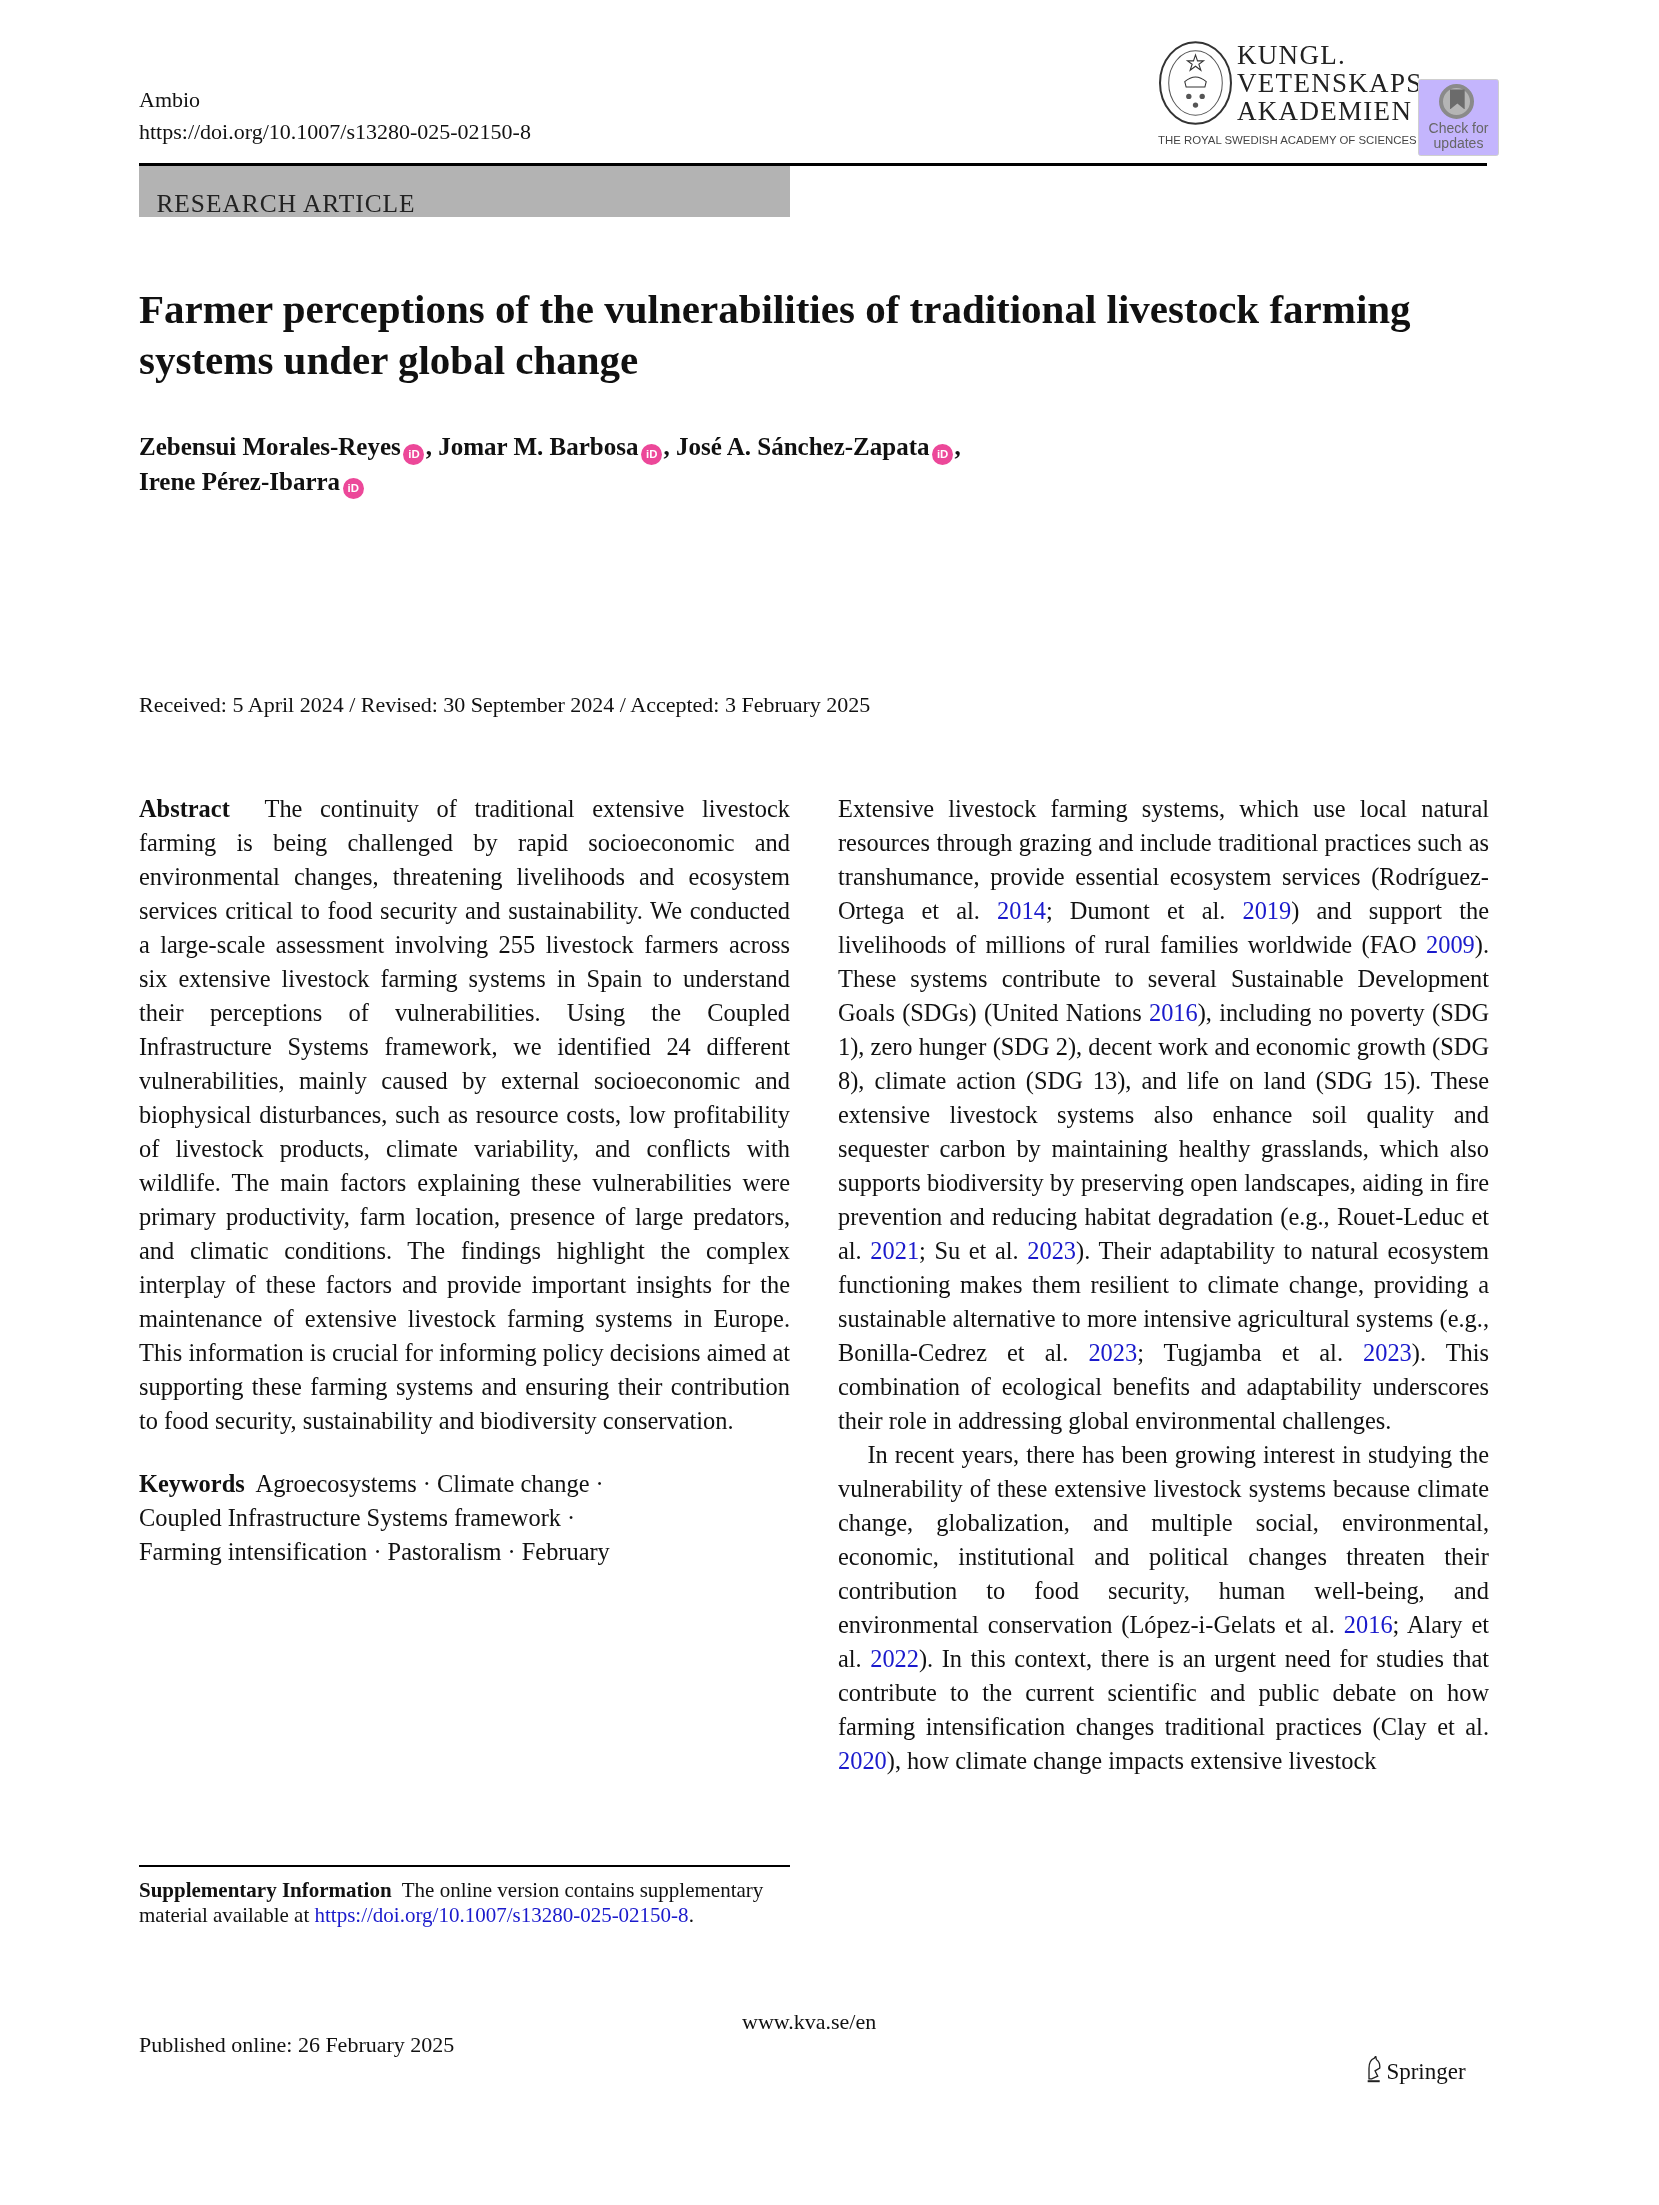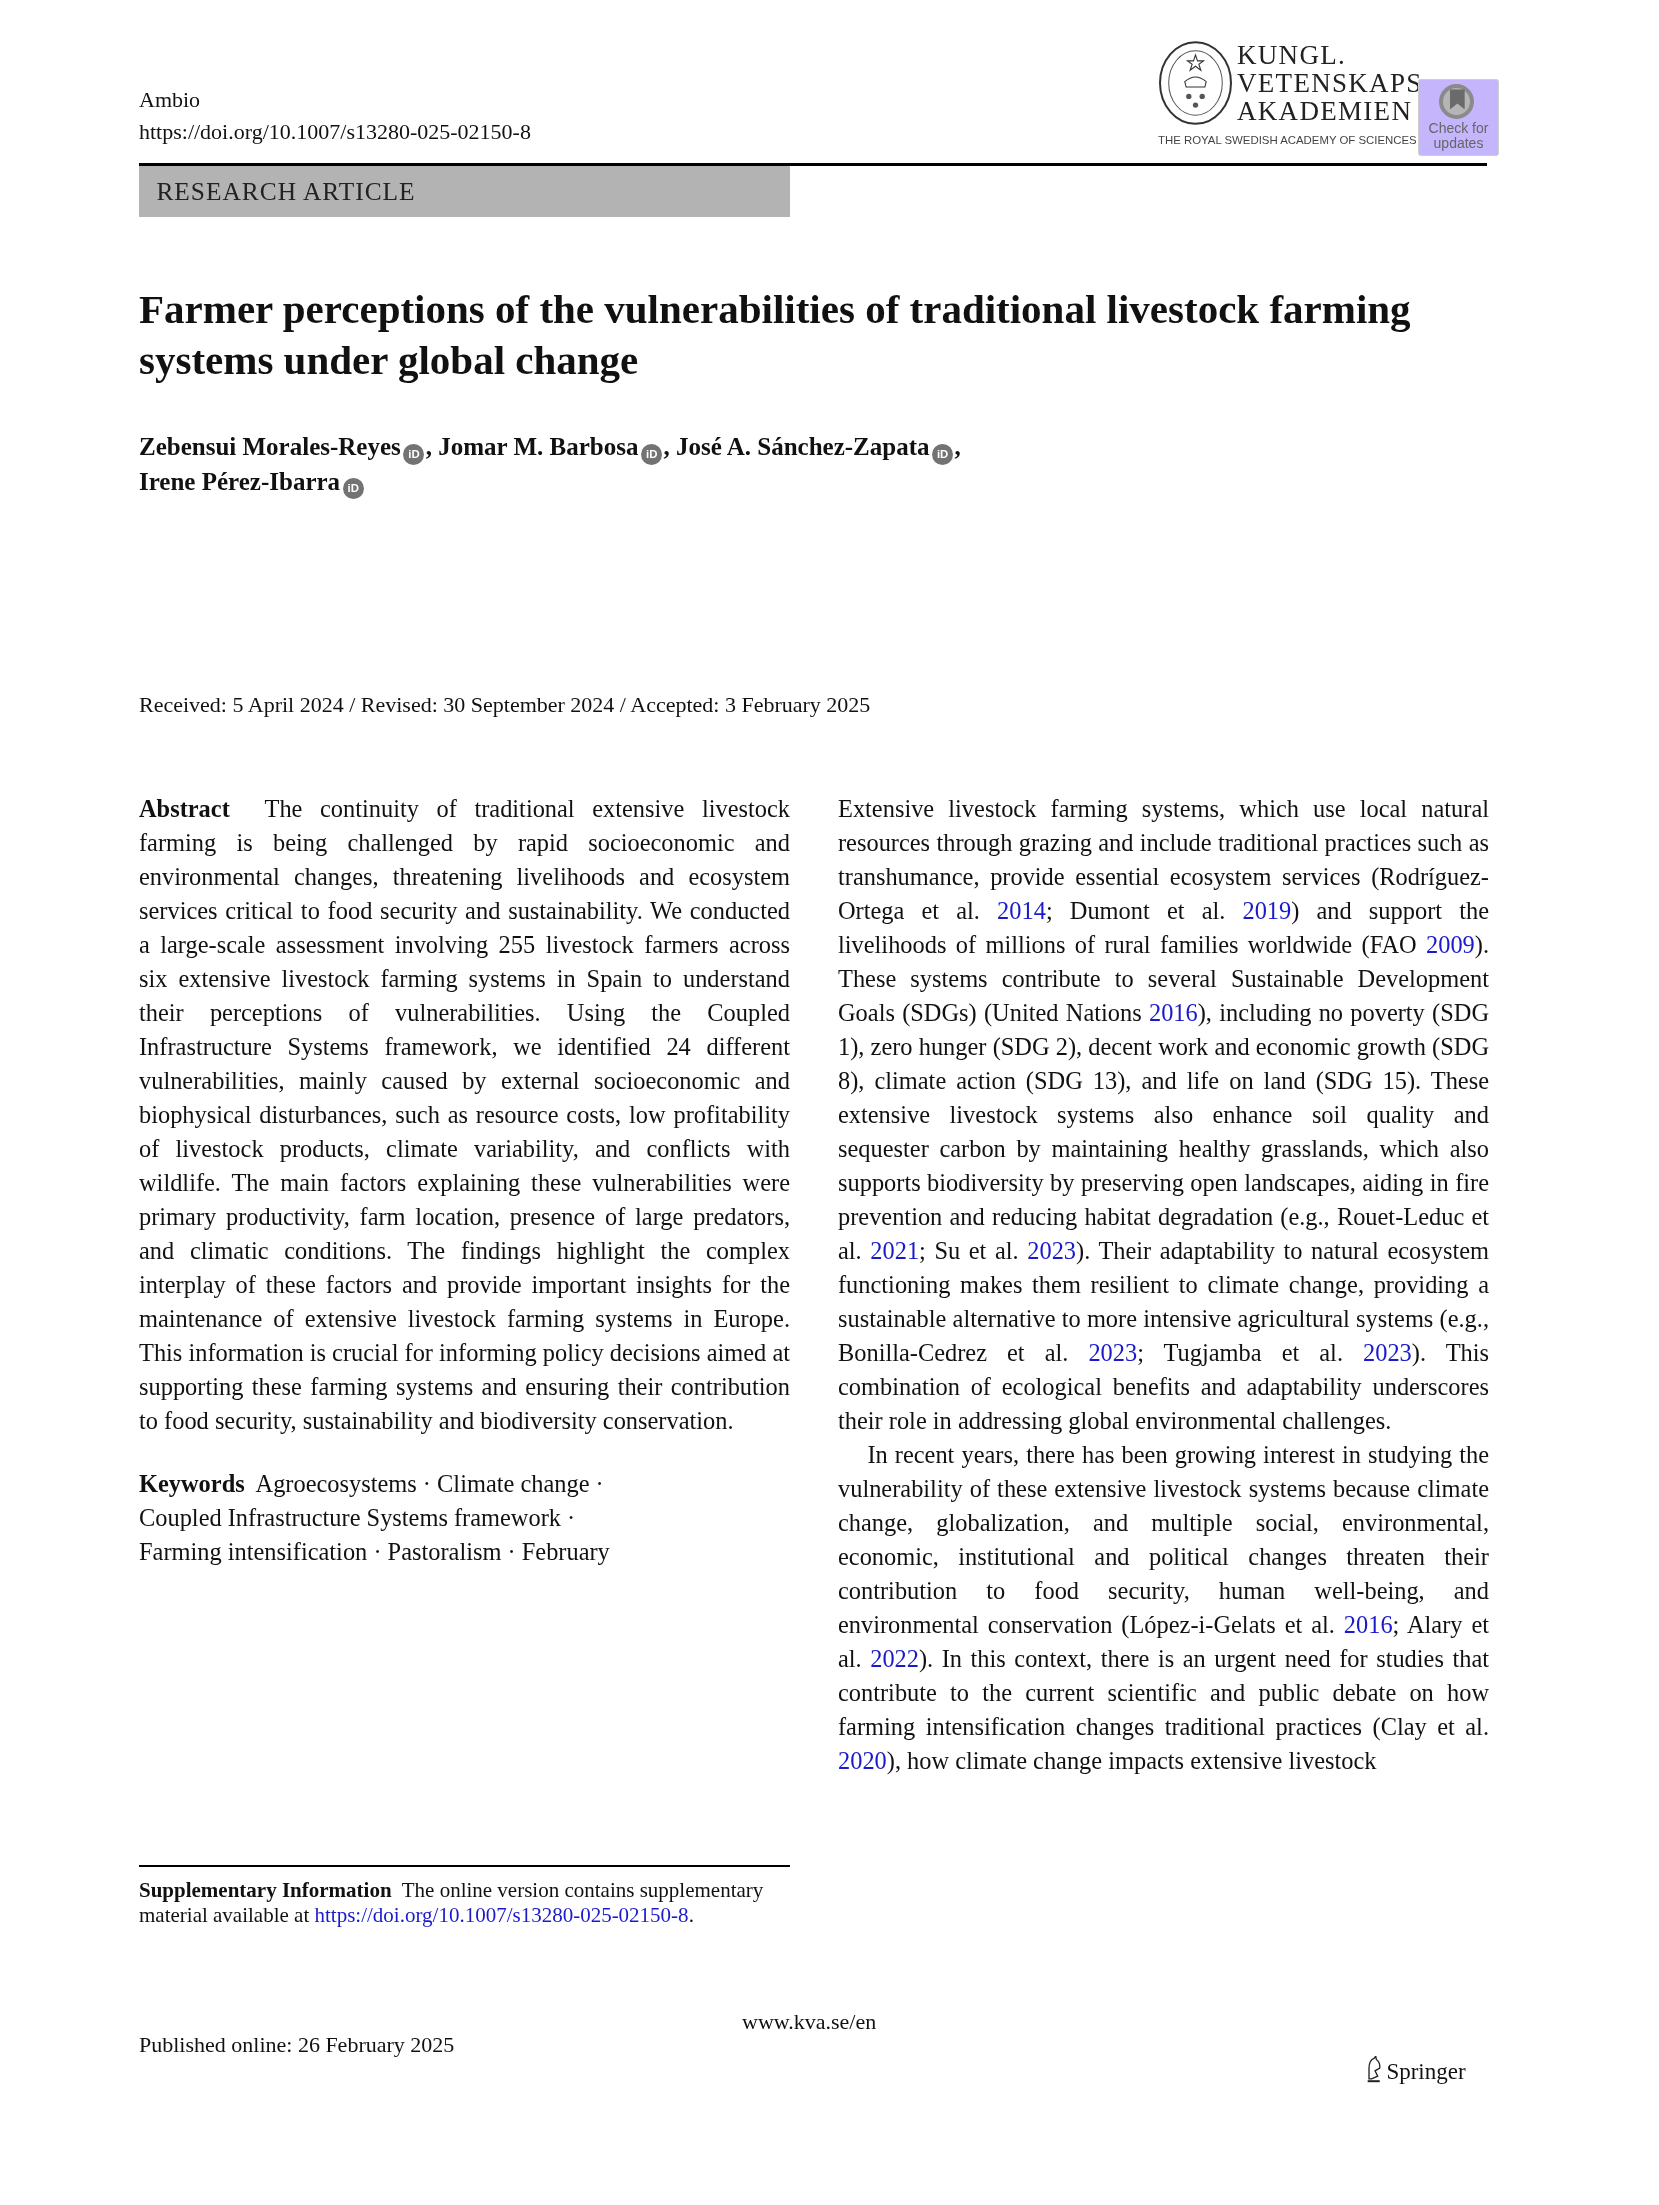--- a/index.html
+++ b/index.html
@@ -2,32 +2,32 @@
 <html style="font-size:10.7px"><head>
 <meta charset="utf-8">
 <style>
   html, body { margin:0; padding:0; background:#ffffff; }
   body { width:1660px; height:2205px; position:relative; overflow:hidden;
          font-family:"Liberation Serif", "DejaVu Serif", serif; color:#111; }
   .abs { position:absolute; }
   .hdr-text { font-size:22px; line-height:32px; }
   .rule-top { left:139px; top:163px; width:1348px; height:3.3px; background:#000; }
   .banner { left:139px; top:166px; width:651px; height:51px; background:#b3b3b3; }
-  .banner span { position:absolute; left:17.4px; top:11px; font-size:25.4px; letter-spacing:1px; color:#222; }
+  .banner span { position:absolute; left:17.4px; top:23px; font-size:25.4px; letter-spacing:1px; color:#222; }
   .kva { left:1158px; top:40px; width:241px; height:114px; }
   .kva-seal { position:absolute; left:0; top:0; width:75px; height:86px; }
   .kva-name { position:absolute; left:79px; top:1.3px; font-size:27px; line-height:28px; letter-spacing:1.3px; color:#222; }
   .kva-sub { position:absolute; left:0; top:94px; font-family:"Liberation Sans", "DejaVu Sans", sans-serif; font-size:11.4px; color:#444; white-space:nowrap; }
   .cfu { left:1418px; top:79px; width:79px; height:75px; border:1.3px solid #cfcfcf; border-radius:2.7px; background:#c4b5fd; text-align:center; }
   .cfu .circle { position:absolute; left:20px; top:4px; width:35px; height:35px; border-radius:50%; border:4px solid #8a8a8a; box-sizing:border-box; background:#b5b5b5; }
   .cfu .ribbon { position:absolute; left:31px; top:9.4px; width:14.7px; height:20px; background:#6b6b6b; clip-path:polygon(0 0,100% 0,100% 100%,50% 70%,0 100%); }
   .cfu .label { position:absolute; left:0; right:0; top:41px; font-family:"Liberation Sans", "DejaVu Sans", sans-serif; font-size:14px; line-height:14.7px; color:#666; }
   .title { left:139px; top:284px; width:1352px; font-size:41px; line-height:51px; font-weight:bold; color:#111; }
   .authors { left:139px; top:430px; width:1352px; font-size:25px; line-height:34px; font-weight:bold; }
-  .orcid { display:inline-block; width:21px; height:21px; border-radius:50%; background:#737373; color:#fff; font-family:"Liberation Sans", "DejaVu Sans", sans-serif; font-size:11.4px; font-weight:bold; line-height:21px; text-align:center; vertical-align:-2.7px; margin:0 1.3px 0 2.7px; }
+  .orcid { display:inline-block; width:21px; height:21px; border-radius:50%; background:#ec4899; color:#fff; font-family:"Liberation Sans", "DejaVu Sans", sans-serif; font-size:11.4px; font-weight:bold; line-height:21px; text-align:center; vertical-align:-2.7px; margin:0 1.3px 0 2.7px; }
   .dates { left:139px; top:691px; font-size:22px; line-height:28px; }
   .col { font-size:24.4px; line-height:34px; text-align:justify; color:#111; }
   .col-left { left:139px; top:792px; width:651px; }
   .col-right { left:838px; top:792px; width:651px; }
   .col p { margin:0; }
   .label-bold { font-weight:bold; }
   .kw { margin-top:29.4px !important; text-align:left; }
   .intro-h { font-weight:bold; font-size:25.4px; margin:0 0 33px 0 !important; text-align:left; }
   .indent { text-indent:29.4px; }
   a.cite { color:#1a1acc; text-decoration:none; }

